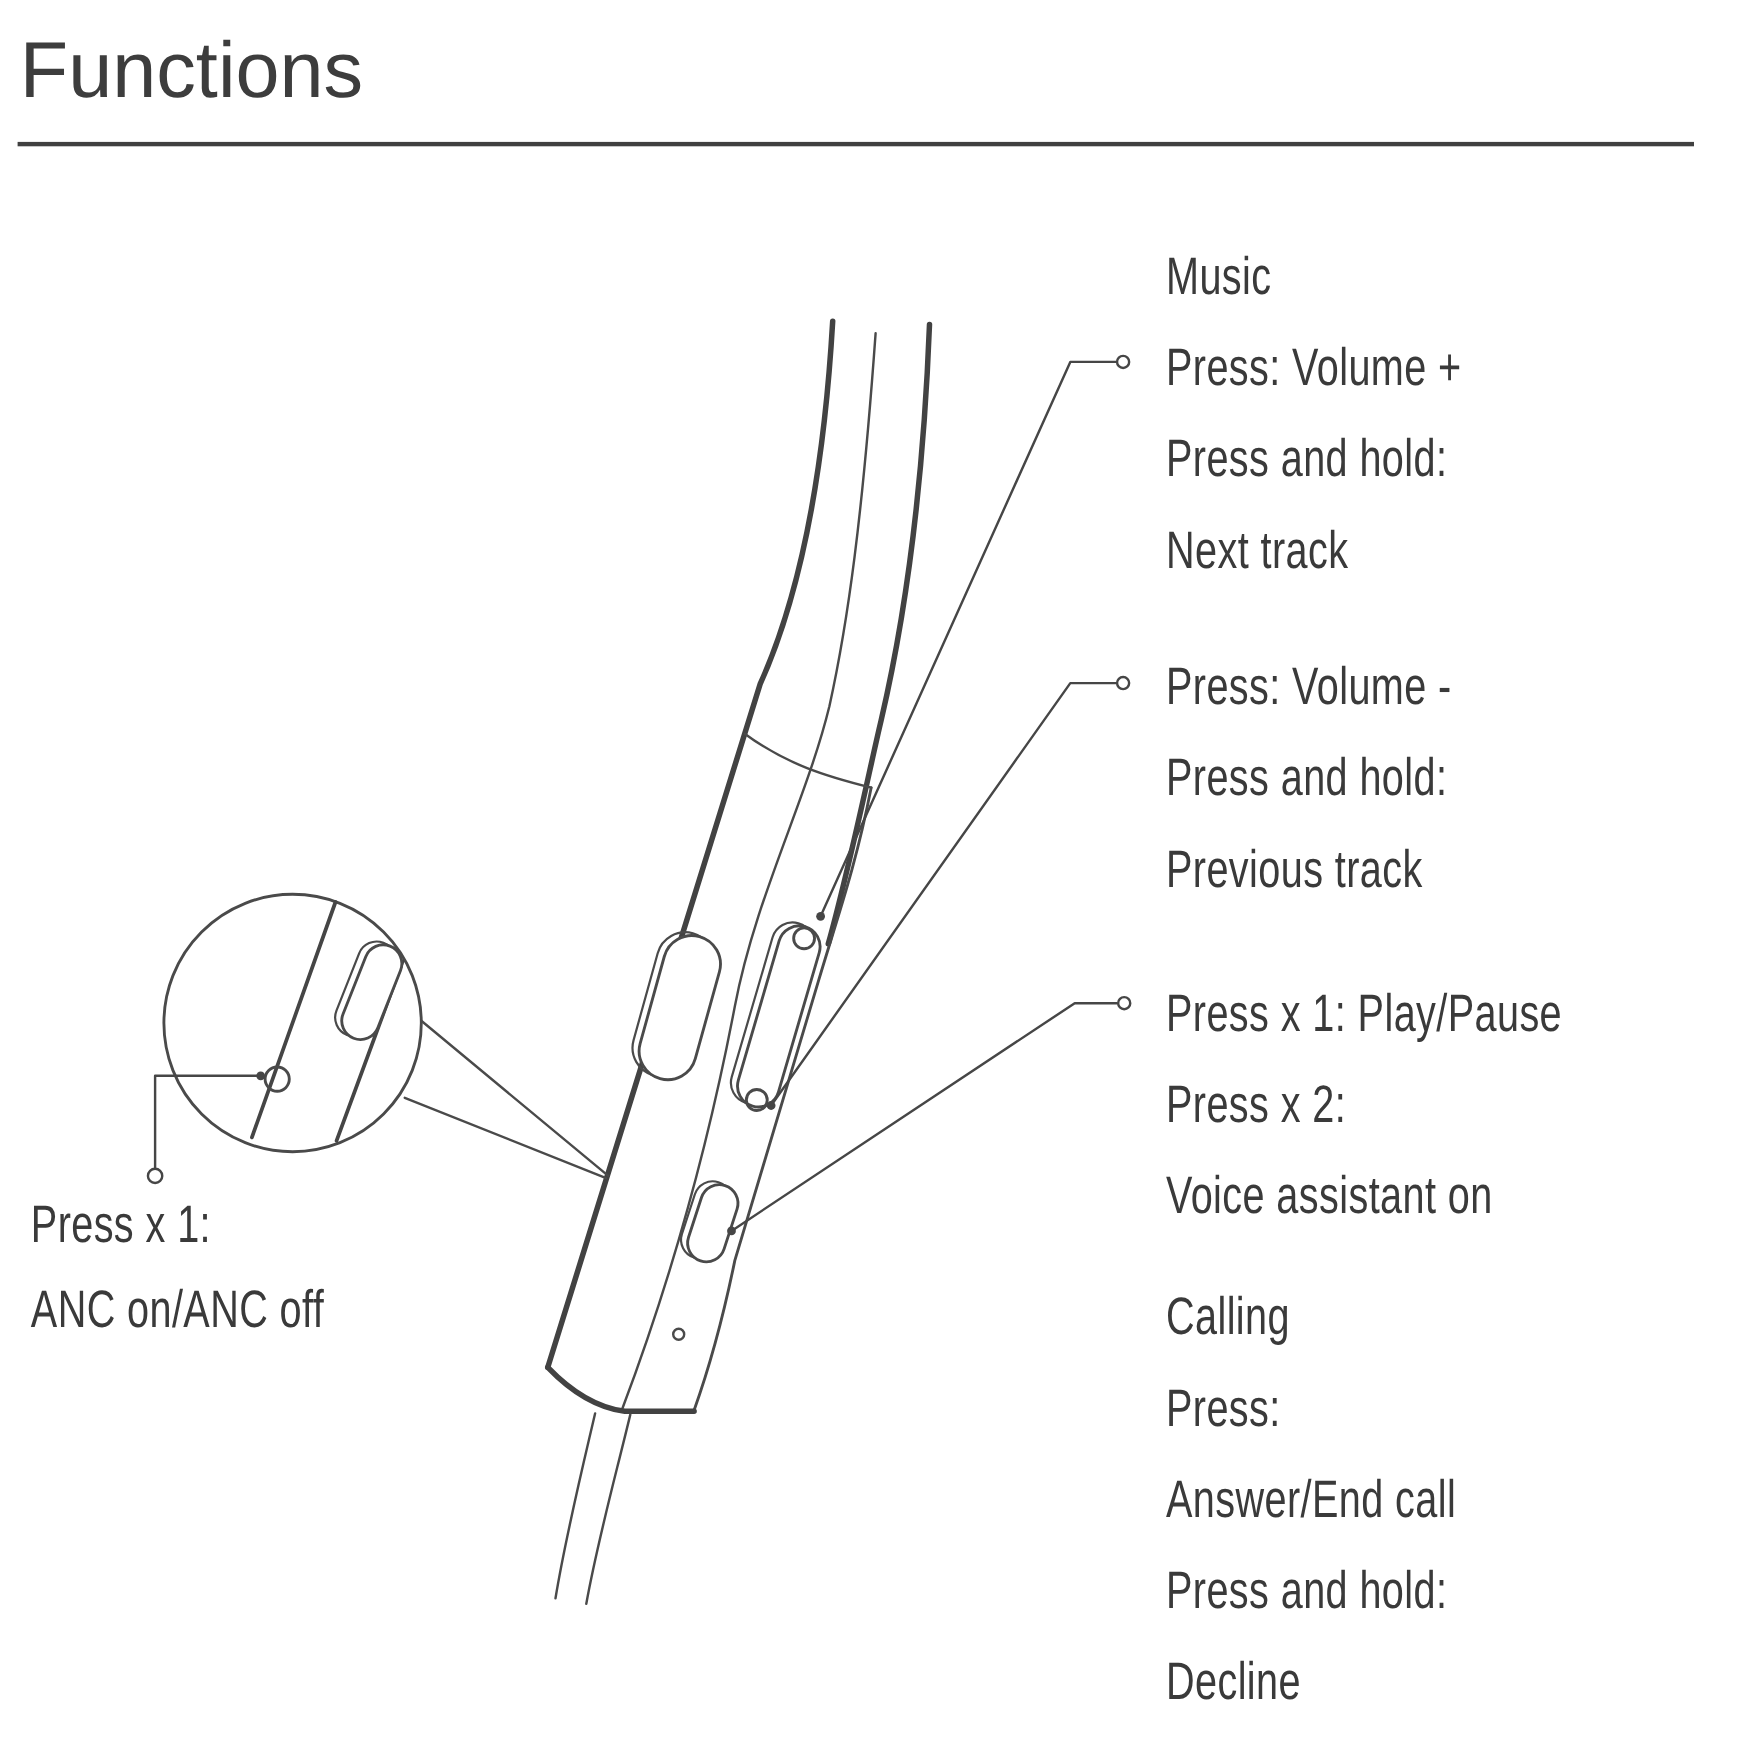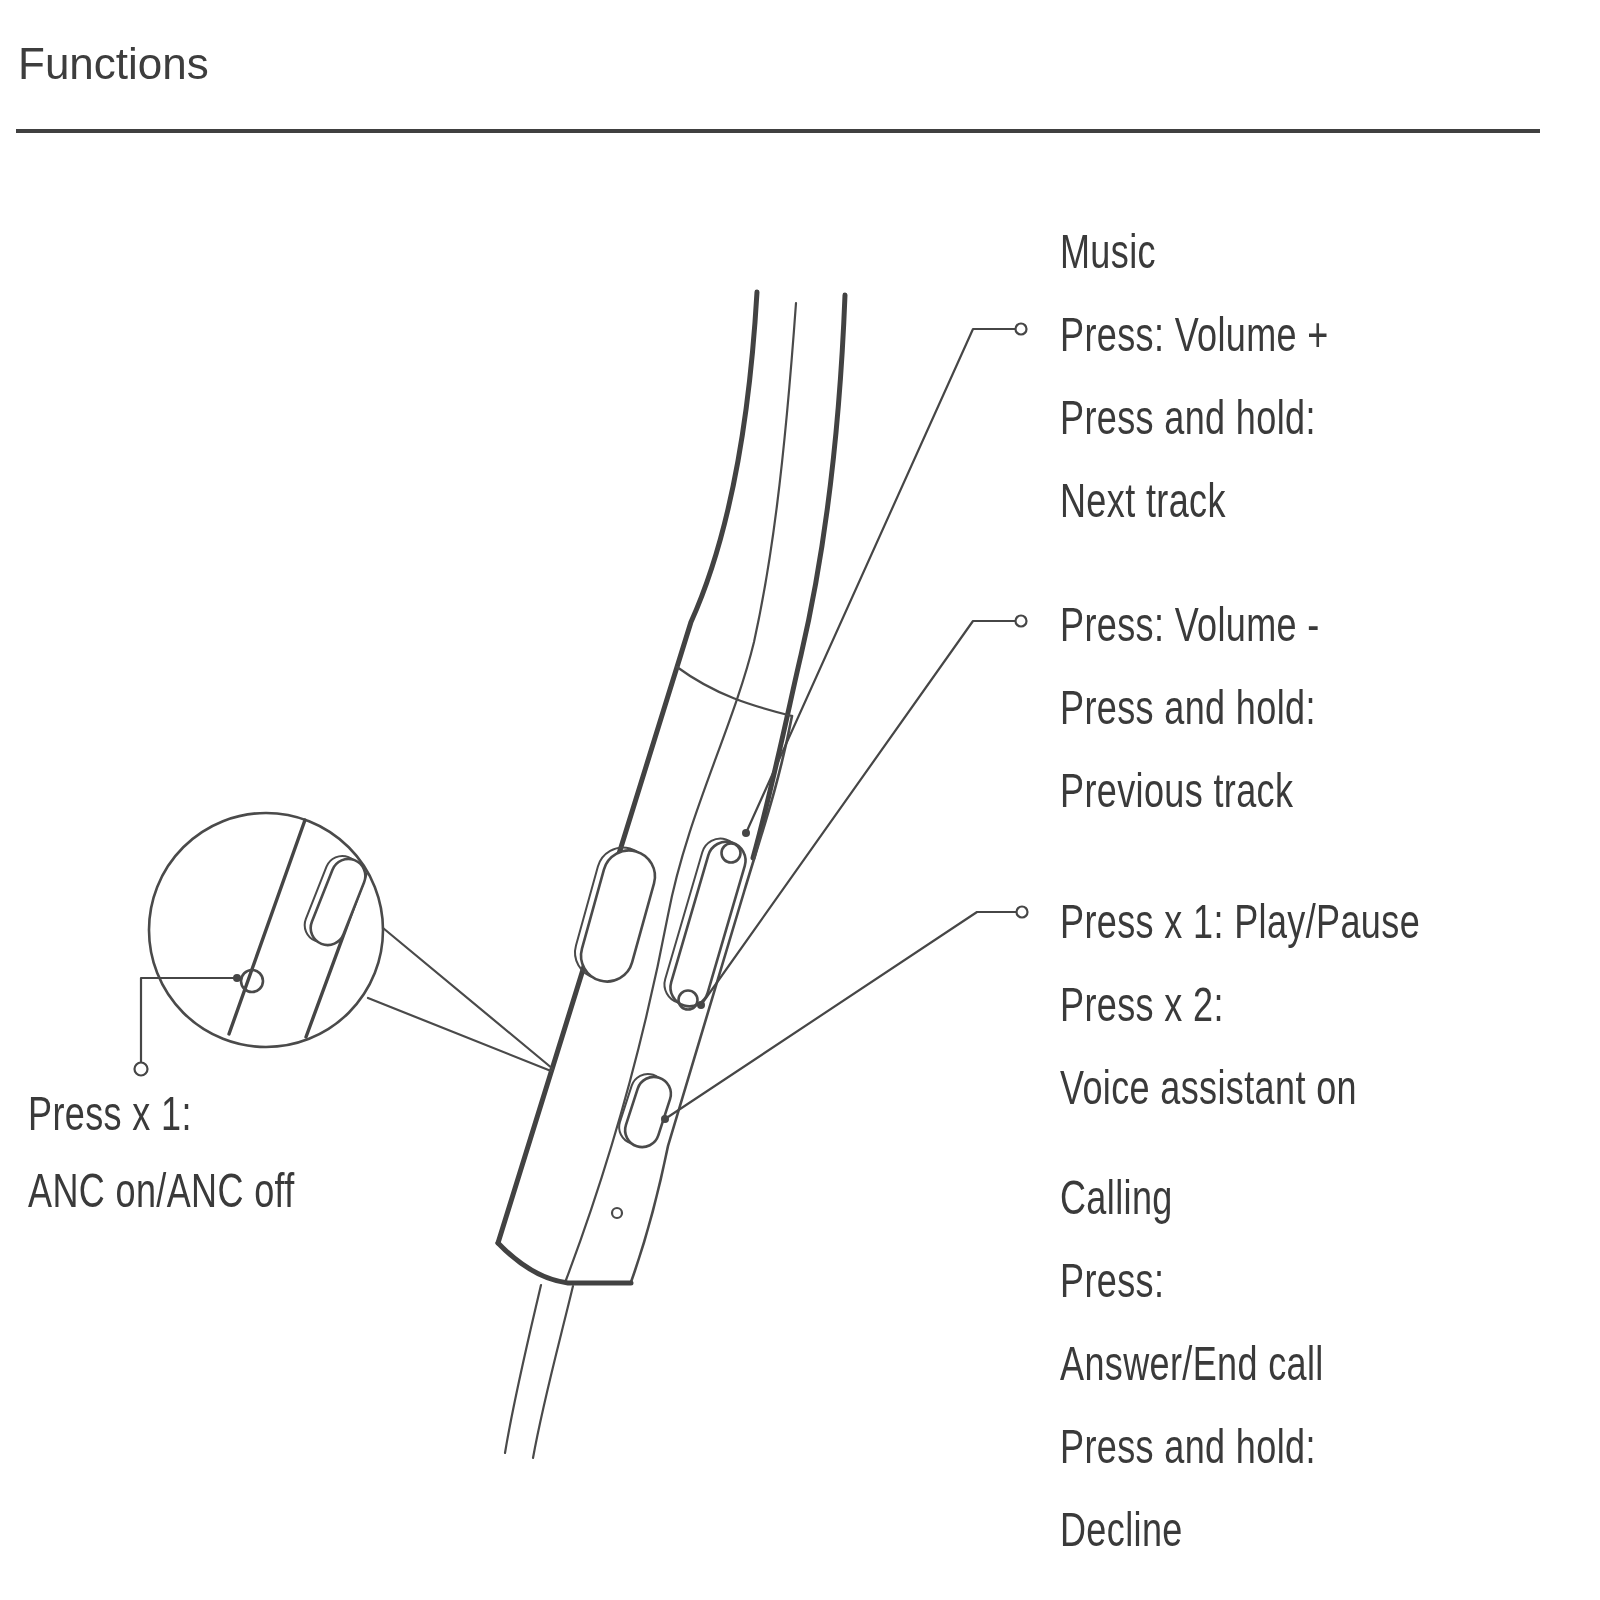--- a/index.html
+++ b/index.html
@@ -1,21 +1,21 @@
 <!DOCTYPE html>
 <html><head>
 <meta charset="utf-8">
 <style>
   html,body{margin:0;padding:0;background:#ffffff;}
   #stage{
     position:relative;width:1600px;height:1600px;overflow:hidden;
     background:#ffffff;font-family:"Liberation Sans",sans-serif;
   }
   #page-title{
-    position:absolute;left:18px;top:34px;font-size:44px;line-height:60px;
+    position:absolute;left:18px;top:34px;font-size:72px;line-height:60px;
     color:#3d3d3d;letter-spacing:0;white-space:nowrap;
   }
   #title-rule{
     position:absolute;left:16px;top:129px;width:1524px;height:4px;background:#404040;
   }
   .ann{
     position:absolute;font-size:48px;line-height:48px;color:#3a3a3a;
     white-space:nowrap;transform:scaleX(0.75);transform-origin:0 50%;
     letter-spacing:0.5px;
   }

